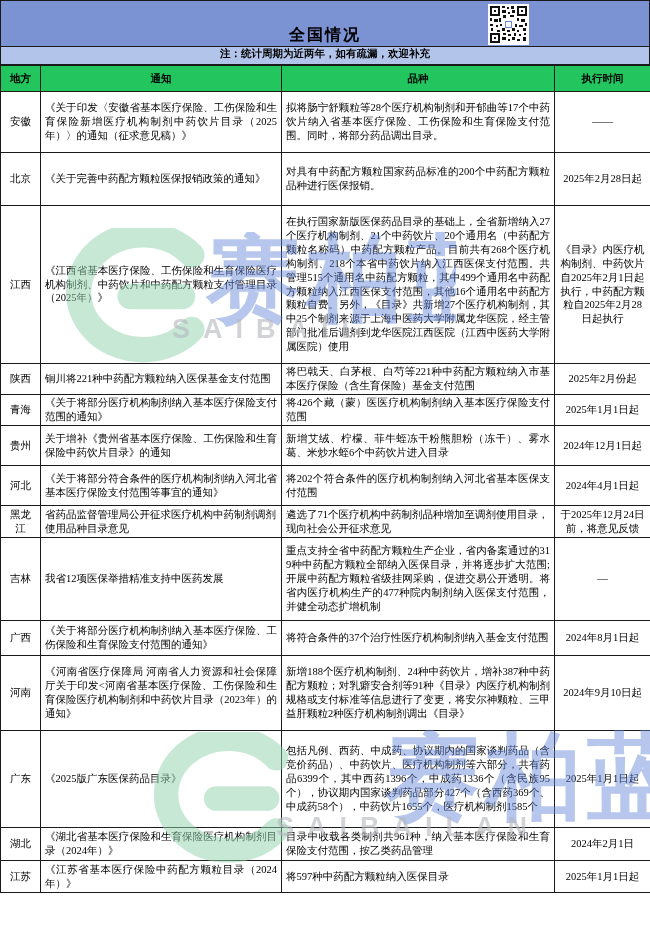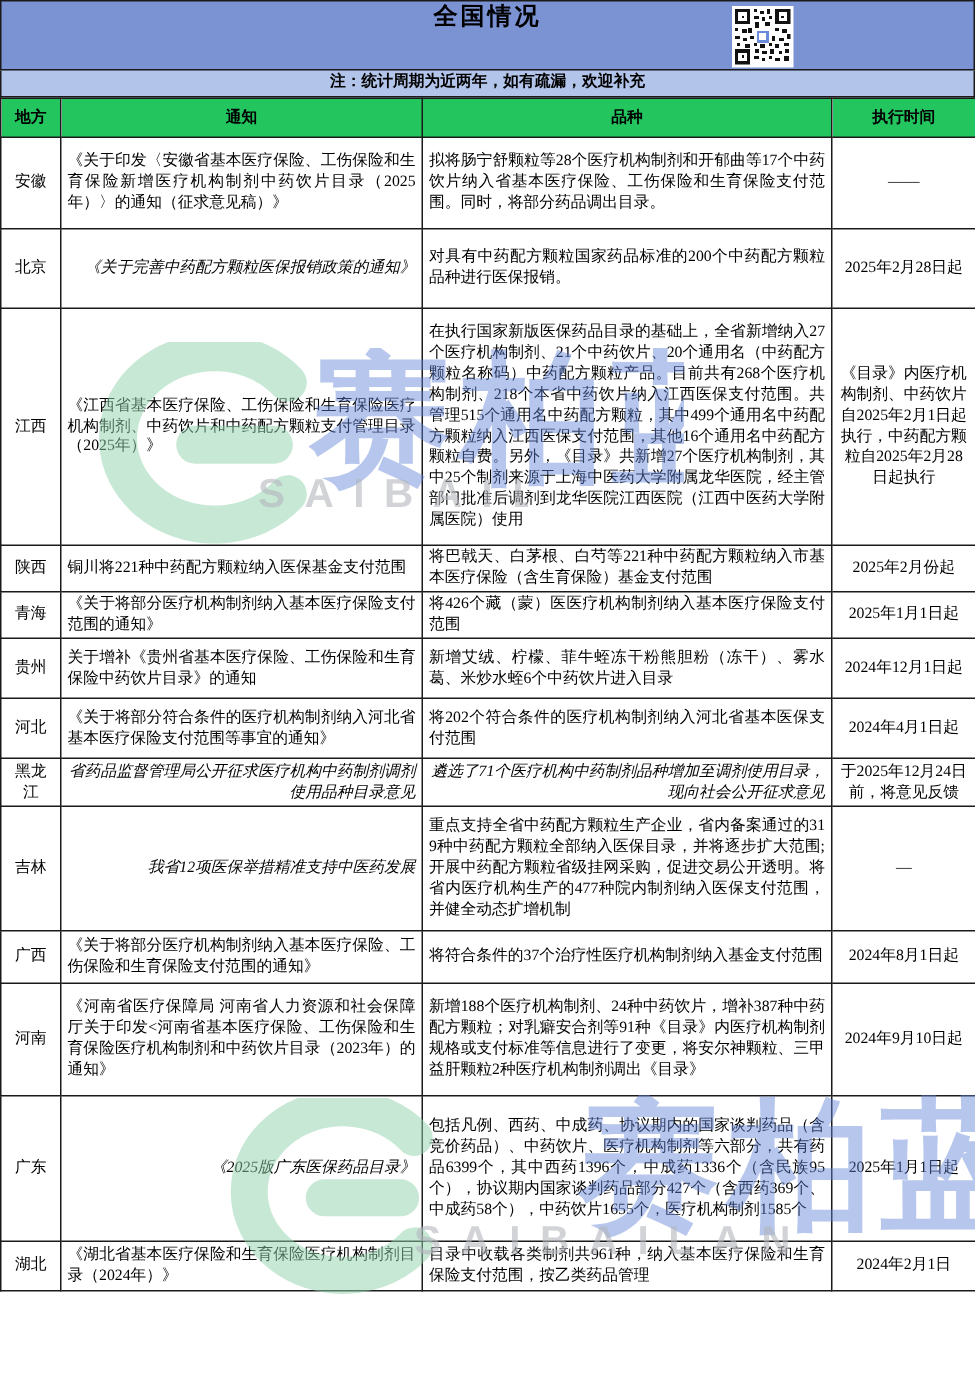--- a/index.html
+++ b/index.html
@@ -12,21 +12,21 @@
     overflow:hidden;
     box-sizing:border-box;
   }
   
   .title-bar{
     position:relative;
     box-sizing:border-box;
     height:47px;
     background:#7b92d3;
     border:1px solid #1a1a1a;
-    display:flex;align-items:flex-start;justify-content:center;
+    display:flex;align-items:flex-end;justify-content:center;
   }
   .title-text{
     font-size:16px;font-weight:bold;letter-spacing:2px;
   }
   .qr{
     position:absolute;left:487px;top:3px;width:41px;height:41px;
     background:#ffffff;padding:2px;box-sizing:border-box;
   }
   .qr svg{display:block;width:100%;height:100%;}
   
@@ -54,21 +54,21 @@
     box-sizing:border-box;
     word-break:break-all;
   }
   table.main thead th{
     height:26px;font-weight:bold;text-align:center;background:#22c55e;
   }
   td.c-region{text-align:center;padding:1px 2px;}
   td.c-notice{text-align:justify;}
   td.c-variety{text-align:justify;}
   td.c-time{text-align:center;padding:1px 3px;}
-  td.center{text-align:right;font-style:italic;}
+  td.center{text-align:left;}
   
   tbody tr:nth-child(1){height:61px;}
   tbody tr:nth-child(2){height:53px;}
   tbody tr:nth-child(3){height:158px;}
   tbody tr:nth-child(4){height:31px;padding-left:46px;}
   tbody tr:nth-child(5){height:31px;}
   tbody tr:nth-child(6){height:40px;}
   tbody tr:nth-child(7){height:40px;}
   tbody tr:nth-child(8){height:32px;}
   tbody tr:nth-child(9){height:83px;}
@@ -251,20 +251,26 @@
         <td class="c-notice center">《2025版广东医保药品目录》</td>
         <td class="c-variety">包括凡例、西药、中成药、协议期内的国家谈判药品（含竞价药品）、中药饮片、医疗机构制剂等六部分，共有药品6399个，其中西药1396个，中成药1336个（含民族95个），协议期内国家谈判药品部分427个（含西药369个、中成药58个），中药饮片1655个，医疗机构制剂1585个</td>
         <td class="c-time">2025年1月1日起</td>
       </tr>
       <tr>
         <td class="c-region">湖北</td>
         <td class="c-notice">《湖北省基本医疗保险和生育保险医疗机构制剂目录（2024年）》</td>
         <td class="c-variety">目录中收载各类制剂共961种，纳入基本医疗保险和生育保险支付范围，按乙类药品管理</td>
         <td class="c-time">2024年2月1日</td>
       </tr>
+      <tr>
+        <td class="c-region">江苏</td>
+        <td class="c-notice">《江苏省基本医疗保险中药配方颗粒目录（2024年）》</td>
+        <td class="c-variety">将597种中药配方颗粒纳入医保目录</td>
+        <td class="c-time">2025年1月1日起</td>
+      </tr>
     </tbody>
   </table>
 
   <div class="wm wm-green" style="left:45px;top:228px;width:172px;height:142px;">
     <svg viewBox="0 0 100 84" width="172" height="142">
       <path d="M86 16 A38 34 0 1 0 86 60" fill="none" stroke="#93d3ae" stroke-width="15" stroke-linecap="round"></path>
       <rect x="42" y="33" width="46" height="15" rx="7.5" fill="#93d3ae"></rect>
     </svg>
   </div>
   <div class="wm wm-cn" style="left:206px;top:232px;width:250px;height:100px;">赛柏蓝</div>

